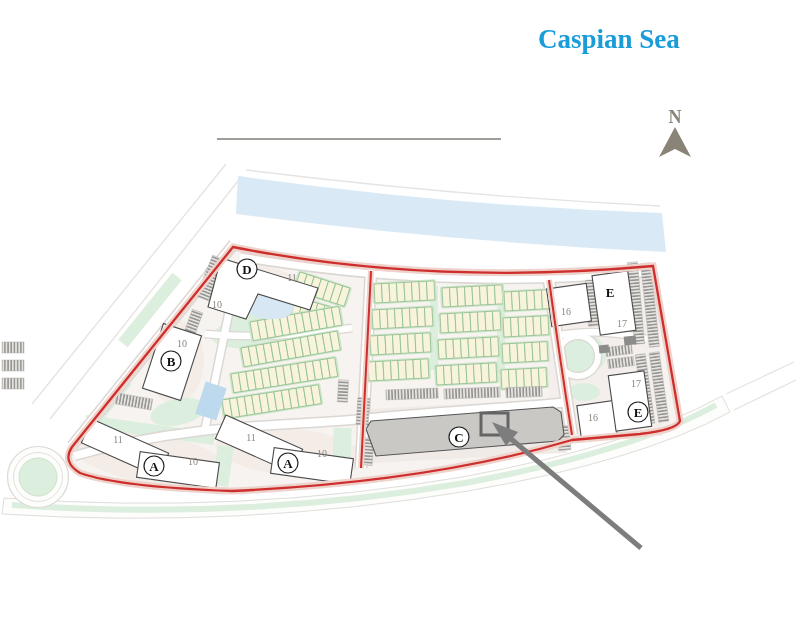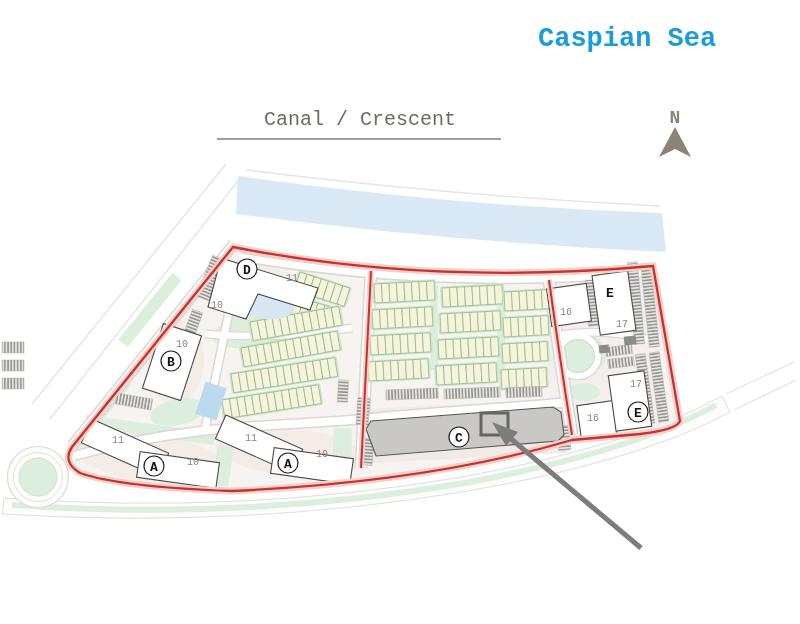--- a/index.html
+++ b/index.html
@@ -1,34 +1,33 @@
 <!DOCTYPE html>
 <html style="--sea_text: #1a9cd9; --canal_text: #6e6963; --canal_rule: #a09c97; --north: #8a8478; --boundary: #ce2f2c; --boundary_halo: #eed2cc; --water: #d9eaf6; --parcel: #f7f3f0; --pink_zone: #f3ece7; --green: #dceedd; --green_strip: #cfe6cb; --th_fill: #f7f4db; --th_stroke: #8fbd8f; --pool: #bcd9ee; --pond: #d7e7f3; --c_fill: #c9c8c5; --building_stroke: #4a4a4a; --road_casing: #dbd7d3; --marker_number: #8a857f; --arrow: #7d7d7d; --highlight_box: #646464;"><head>
 <meta charset="utf-8">
 <style>
   html,body{margin:0;padding:0;background:#fff;}
   #stage{position:relative;width:800px;height:624px;background:#ffffff;overflow:hidden;
-         font-family:Liberation Mono, monospace;}
+         font-family:Liberation Serif, serif;}
   .sea-title{position:absolute;left:538px;top:24px;width:200px;
              font-size:27px;font-weight:bold;color:var(--sea_text);letter-spacing:0px;}
   .canal-title{position:absolute;left:218px;top:108px;width:284px;text-align:center;
                font-size:20px;color:var(--canal_text);}
   .canal-rule{position:absolute;left:217px;top:138px;width:284px;height:2px;background:var(--canal_rule);}
   svg{position:absolute;left:0;top:0;}
   .bl{font-size:13px;font-weight:bold;fill:#111;text-anchor:middle;}
   .pn{font-size:10px;fill:var(--marker_number);text-anchor:middle;}
   .north-n{font-size:18px;font-weight:bold;fill:var(--north);text-anchor:middle;}
 </style>
 </head>
 <body>
 
 <div id="stage">
 
   <div class="sea-title">Caspian Sea</div>
-  <div class="canal-title">Canal / Crescent</div>
   <div class="canal-rule"></div>
 
   <svg width="800" height="624" viewBox="0 0 800 624">
     <defs>
       <pattern id="hatchH" width="4" height="3.2" patternUnits="userSpaceOnUse">
         <rect width="4" height="3.2" fill="#e6e4e1"></rect>
         <rect y="1.1" width="4" height="1.1" fill="#767472"></rect>
       </pattern>
       <pattern id="hatchV" width="3.2" height="4" patternUnits="userSpaceOnUse">
         <rect width="3.2" height="4" fill="#e6e4e1"></rect>

